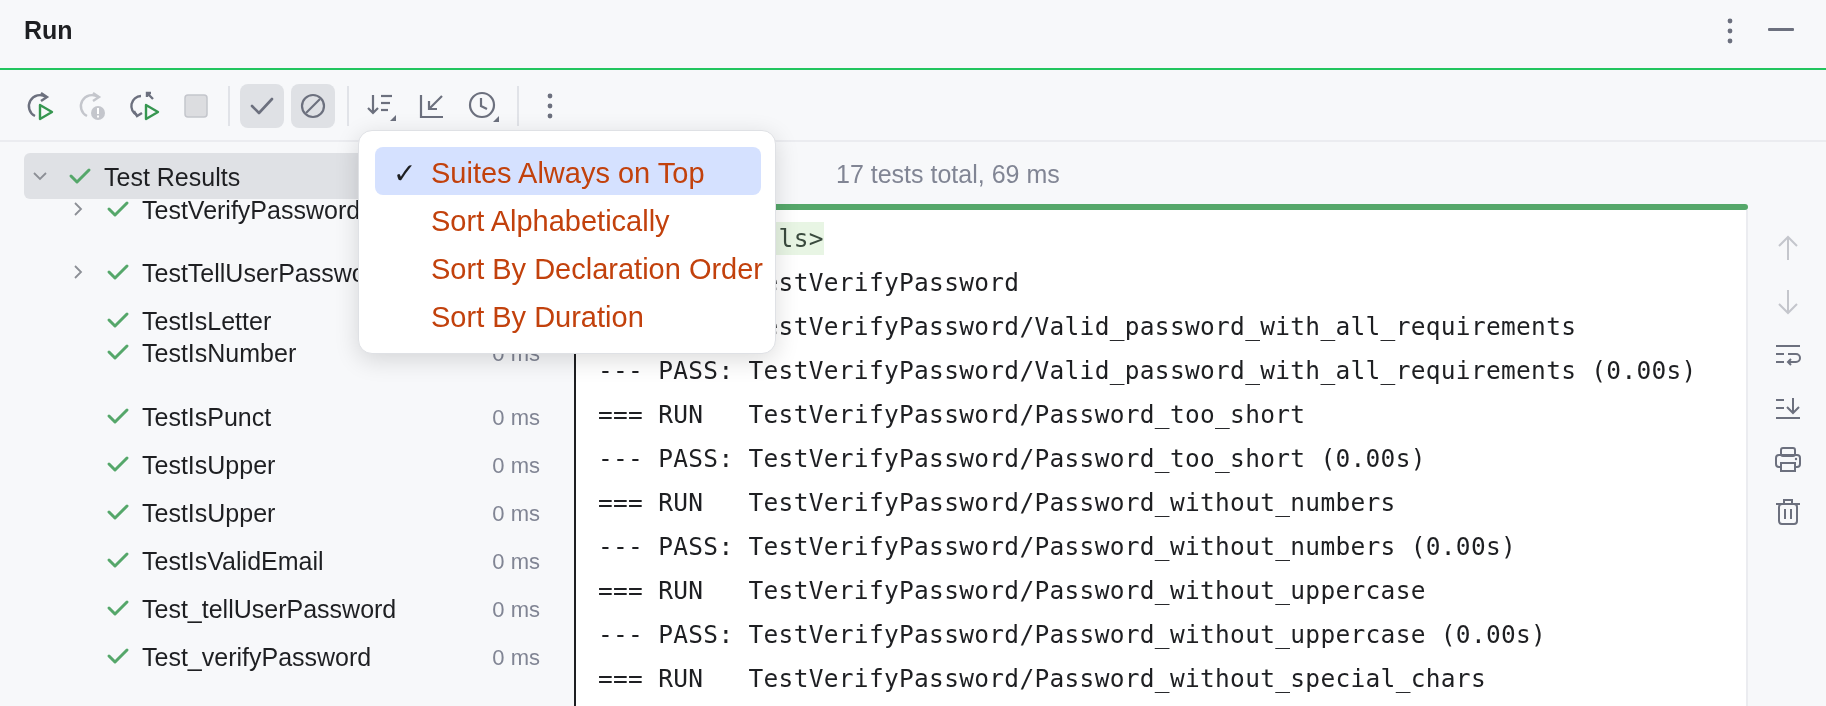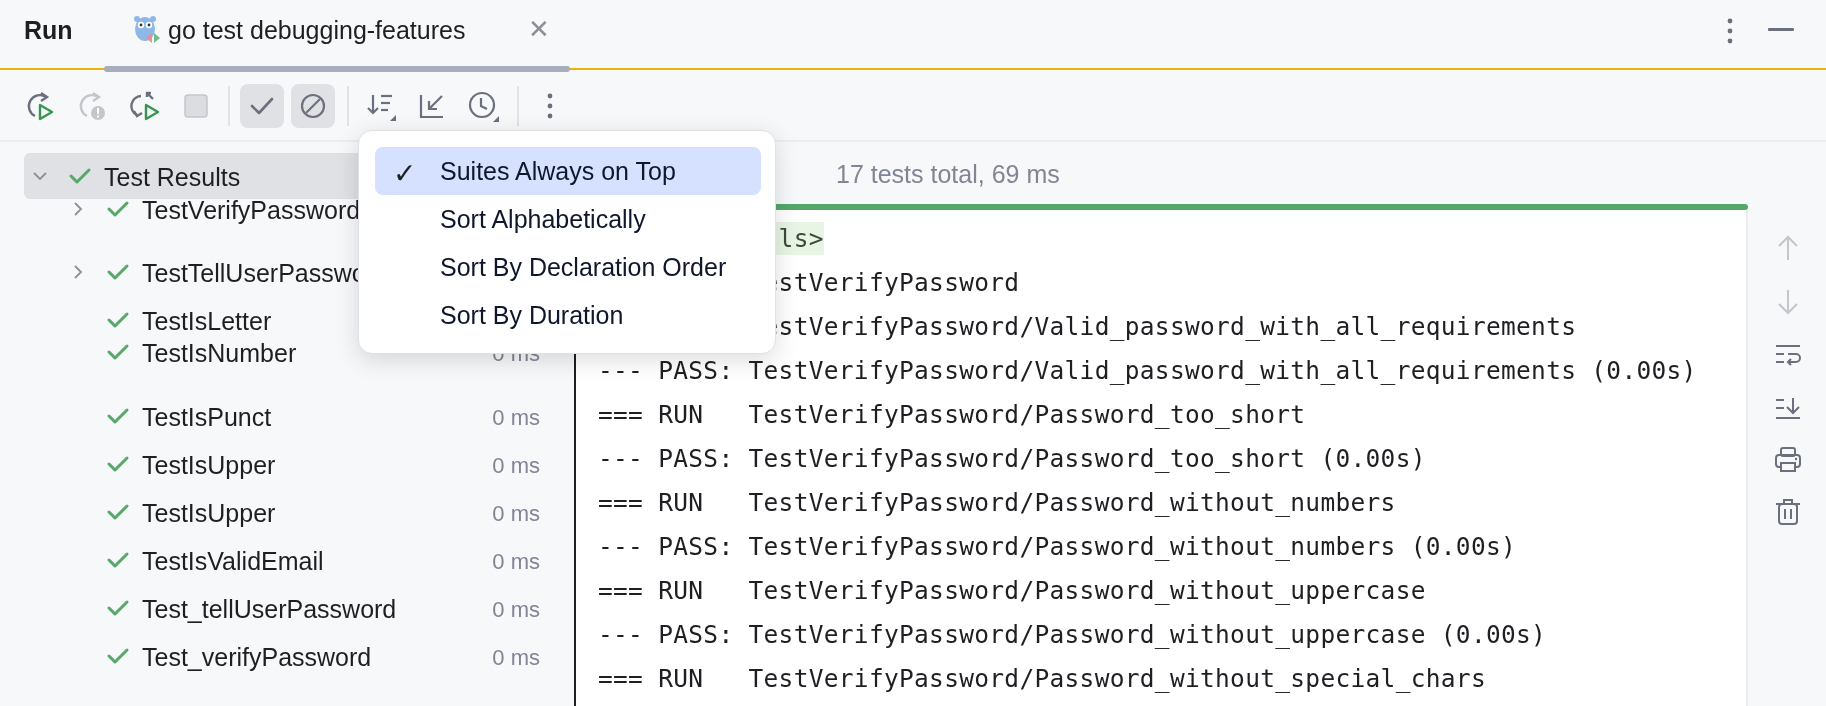--- a/index.html
+++ b/index.html
@@ -5,21 +5,21 @@
   * { box-sizing: border-box; margin: 0; padding: 0; }
   html, body { width: 1826px; height: 706px; overflow: hidden; }
   body {
     background: #f7f8fa;
     font-family: "Liberation Sans", "DejaVu Sans", sans-serif;
     color: #1e1f22;
     position: relative;
   }
 
   
-  .header { position: absolute; left: 0; top: 0; width: 1826px; height: 70px; background: #f7f8fa; border-bottom: 2px solid #eab308; }
+  .header { position: absolute; left: 0; top: 0; width: 1826px; height: 70px; background: #f7f8fa; border-bottom: 2px solid #22c55e; }
   .run-title { position: absolute; left: 24px; top: 16px; font-size: 25px; font-weight: bold; color: #1e1f22; }
   .tab { position: absolute; left: 104px; top: 0; width: 466px; height: 70px; }
   .tab-icon { position: absolute; left: 28px; top: 14px; width: 30px; height: 34px; }
   .tab-label { position: absolute; left: 64px; top: 16px; font-size: 25px; color: #1e1f22; white-space: nowrap; }
   .tab-close { position: absolute; left: 424px; top: 14px; font-size: 26px; color: #8c8f96; }
   .tab-underline { position: absolute; left: 0; bottom: -2px; width: 466px; height: 6px; border-radius: 3px; background: #a8adbd; }
   .hdr-more { position: absolute; left: 1718px; top: 14px; width: 24px; height: 34px; }
   .hdr-min { position: absolute; left: 1768px; top: 28px; width: 26px; height: 3px; background: #6c707e; border-radius: 1px; }
 
   
@@ -47,43 +47,27 @@
   .console-line { position: absolute; left: 22px; font-family: "DejaVu Sans Mono", "Liberation Mono", monospace; font-size: 24.5px; color: #1e1f22; white-space: pre; letter-spacing: 0.3px; }
   .console-line.hl { background: #e8f5e4; color: #3a4a3e; padding: 2px 0; }
   .gutter { position: absolute; left: 1750px; top: 206px; width: 76px; height: 500px; background: #f7f8fa; }
   .gut-icon { position: absolute; left: 22px; width: 32px; height: 32px; }
 
   
   .popup { position: absolute; left: 358px; top: 130px; width: 418px; height: 224px; background: #ffffff; border: 1px solid #dfe1e5; border-radius: 14px; box-shadow: 0 6px 24px rgba(0,0,0,0.14); }
   .menu-item { position: absolute; left: 16px; width: 386px; height: 48px; border-radius: 8px; }
   .menu-item.selected { background: #d5e1ff; }
   .menu-check { position: absolute; left: 18px; top: 10px; font-size: 28px; color: #1e1f22; }
-  .menu-label { position: absolute; left: 65px; top: 10px; font-size: 25px; color: #0f172a; white-space: nowrap; }
+  .menu-label { position: absolute; left: 56px; top: 10px; font-size: 29px; color: #c2410c; white-space: nowrap; }
 </style>
 </head>
 <body>
 
 <div class="header">
   <div class="run-title">Run</div>
-  <div class="tab">
-    <svg class="tab-icon" viewBox="0 0 30 34">
-      <ellipse cx="13" cy="15" rx="10" ry="12" fill="#8fb8e8"></ellipse>
-      <circle cx="5" cy="5" r="3" fill="#8fb8e8"></circle>
-      <circle cx="21" cy="5" r="3" fill="#8fb8e8"></circle>
-      <circle cx="9" cy="11" r="3.2" fill="#fff"></circle>
-      <circle cx="17" cy="11" r="3.2" fill="#fff"></circle>
-      <circle cx="9" cy="11" r="1.4" fill="#333"></circle>
-      <circle cx="17" cy="11" r="1.4" fill="#333"></circle>
-      <polygon points="14,24 20,19 20,29" fill="#e88f8f"></polygon>
-      <polygon points="28,24 22,19 22,29" fill="#6cbf84"></polygon>
-    </svg>
-    <span class="tab-label">go test debugging-features</span>
-    <span class="tab-close">✕</span>
-    <div class="tab-underline"></div>
-  </div>
   <svg class="hdr-more" viewBox="0 0 24 34">
     <circle cx="12" cy="7" r="2.4" fill="#6c707e"></circle>
     <circle cx="12" cy="17" r="2.4" fill="#6c707e"></circle>
     <circle cx="12" cy="27" r="2.4" fill="#6c707e"></circle>
   </svg>
   <div class="hdr-min"></div>
 </div>
 
 <div class="toolbar">
 

